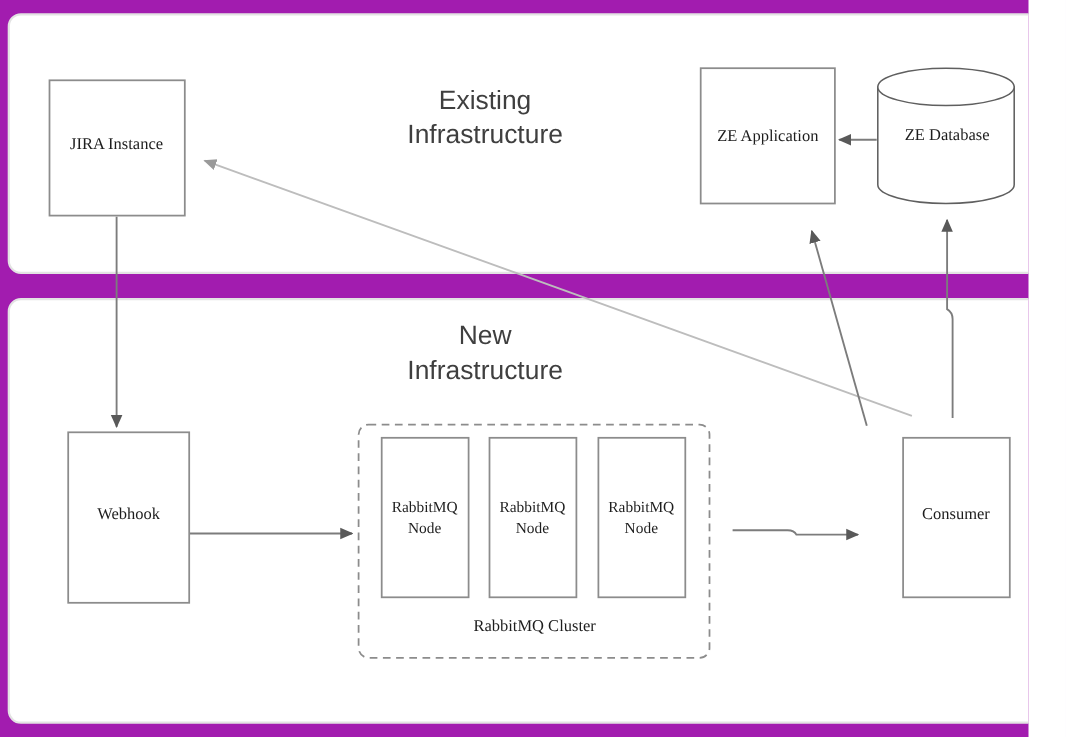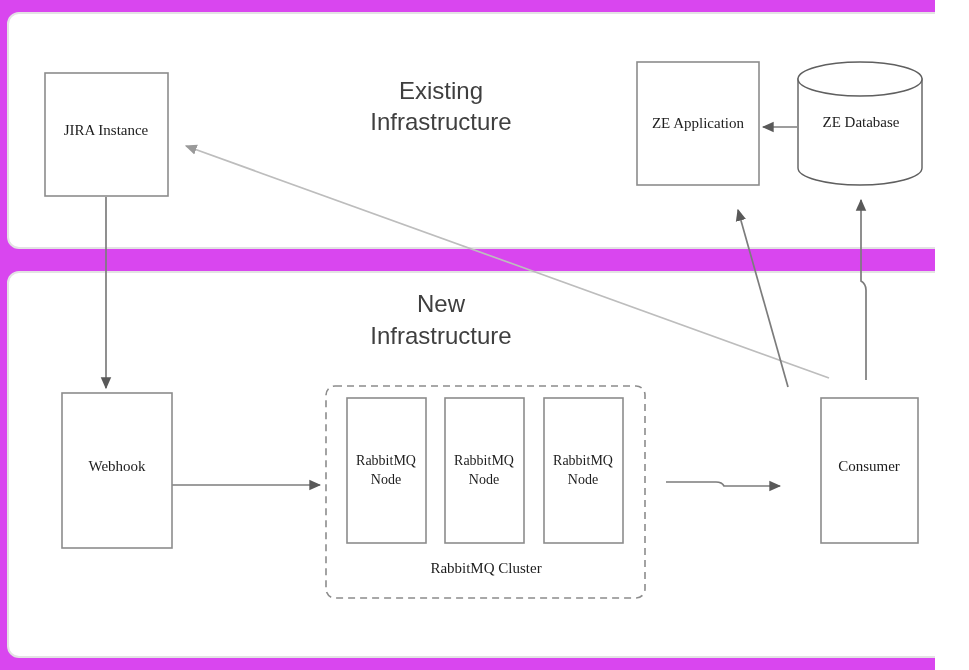--- a/index.html
+++ b/index.html
@@ -8,21 +8,21 @@
     padding: 0;
     background: #ffffff;
   }
   body {
     font-family: "Liberation Serif", serif;
   }
   #diagram-root {
     position: relative;
     width: 935px;
     height: 670px;
-    background: #d946ef;
+    background: #a21caf;
     overflow: hidden;
   }
   svg#diagram-svg {
     position: absolute;
     top: 0;
     left: 0;
     width: 969px;
     height: 670px;
     display: block;
   }

